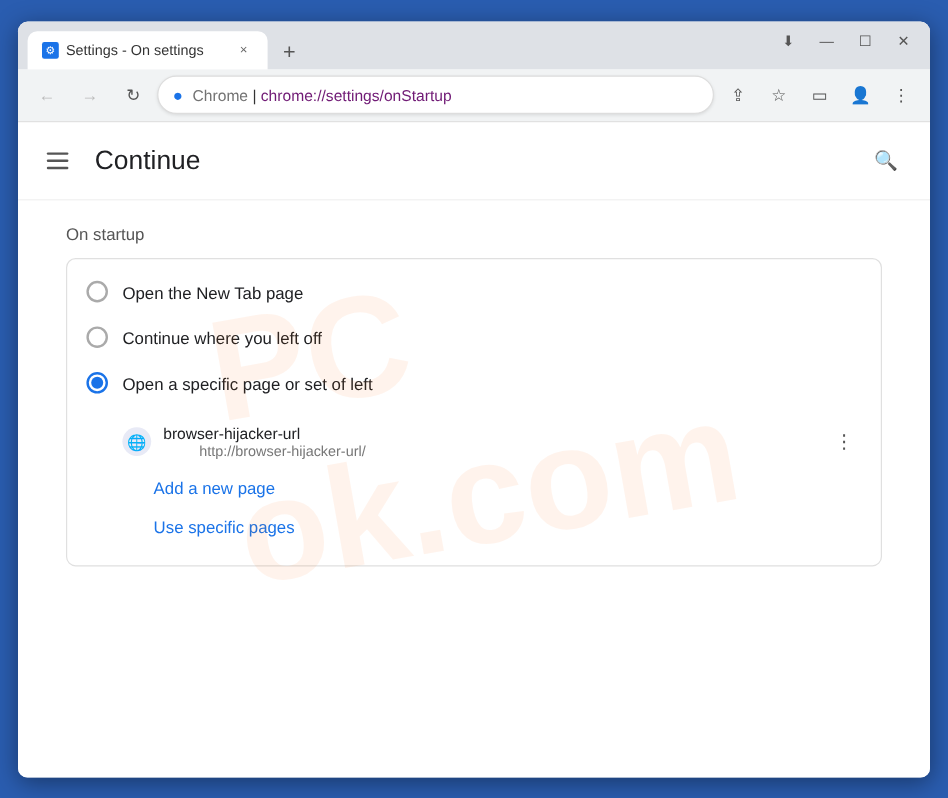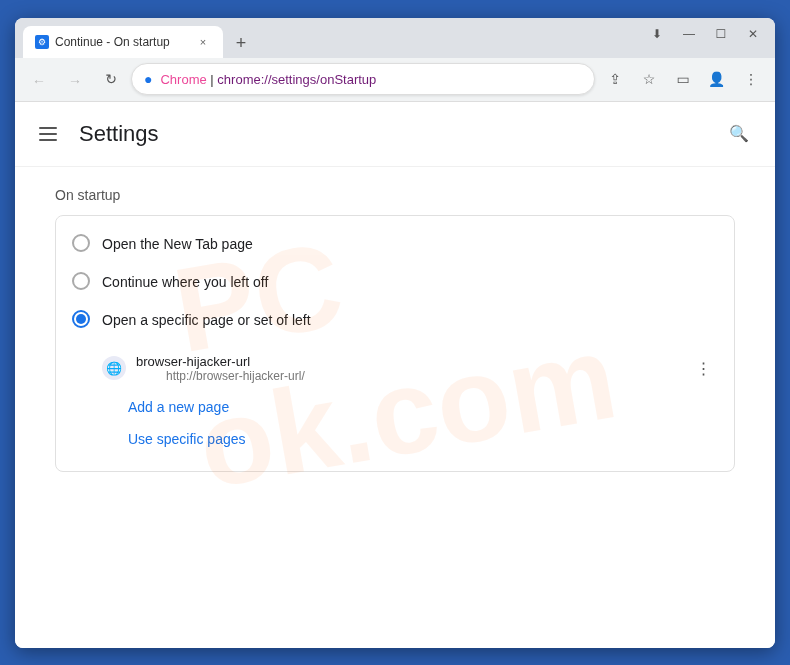--- a/index.html
+++ b/index.html
@@ -150,21 +150,21 @@
     .address-shield {
       color: #1a73e8;
       font-size: 14px;
     }
     .address-text {
       font-size: 13px;
       color: #333;
       flex: 1;
     }
     .address-text .provider {
-      color: #ec4899;
+      color: #737373;
       text-align: center;
     }
     .address-text .path {
       color: #701a75;
       text-align: center;
     }
     .toolbar-actions {
       display: flex;
       align-items: center;
       gap: 2px;
@@ -350,21 +350,21 @@
   </style>
 </head>
 <body>
 
 <div class="browser-window">
 
   <div class="title-bar">
     <div class="tab-area">
       <div class="tab">
         <div class="tab-favicon"></div>
-        <span class="tab-title">Continue - On startup</span>
+        <span class="tab-title">Settings - On settings</span>
         <div class="tab-close">×</div>
       </div>
       <div class="new-tab-btn">+</div>
     </div>
     <div class="window-controls">
       <div class="win-ctrl">⬇</div>
       <div class="win-ctrl">—</div>
       <div class="win-ctrl">☐</div>
       <div class="win-ctrl">✕</div>
     </div>
@@ -391,21 +391,21 @@
     </div>
   </div>
 
   <div class="settings-content">
     <div class="settings-header">
       <div class="hamburger">
         <span></span>
           <span></span>
           <span></span>
       </div>
-      <h1 class="settings-title">Settings</h1>
+      <h1 class="settings-title">Continue</h1>
       <div class="search-icon-btn">🔍</div>
     </div>
 
     <div class="settings-body-wrapper">
       <div class="watermark">PC<br>ok.com</div>
       <div class="settings-body">
         <div class="section-label">On startup</div>
         <div class="card">
 
           <div class="radio-option">

